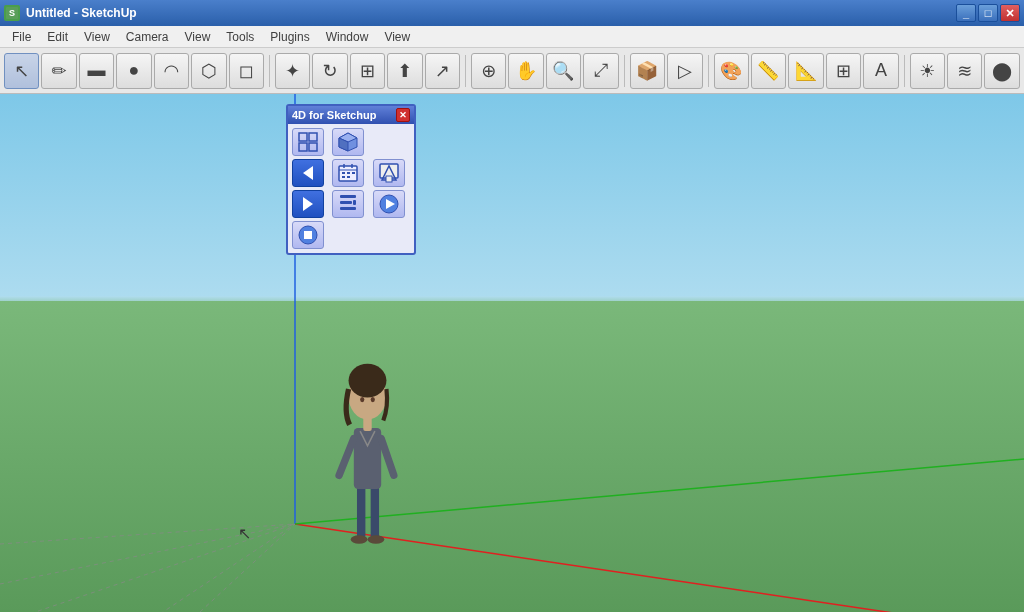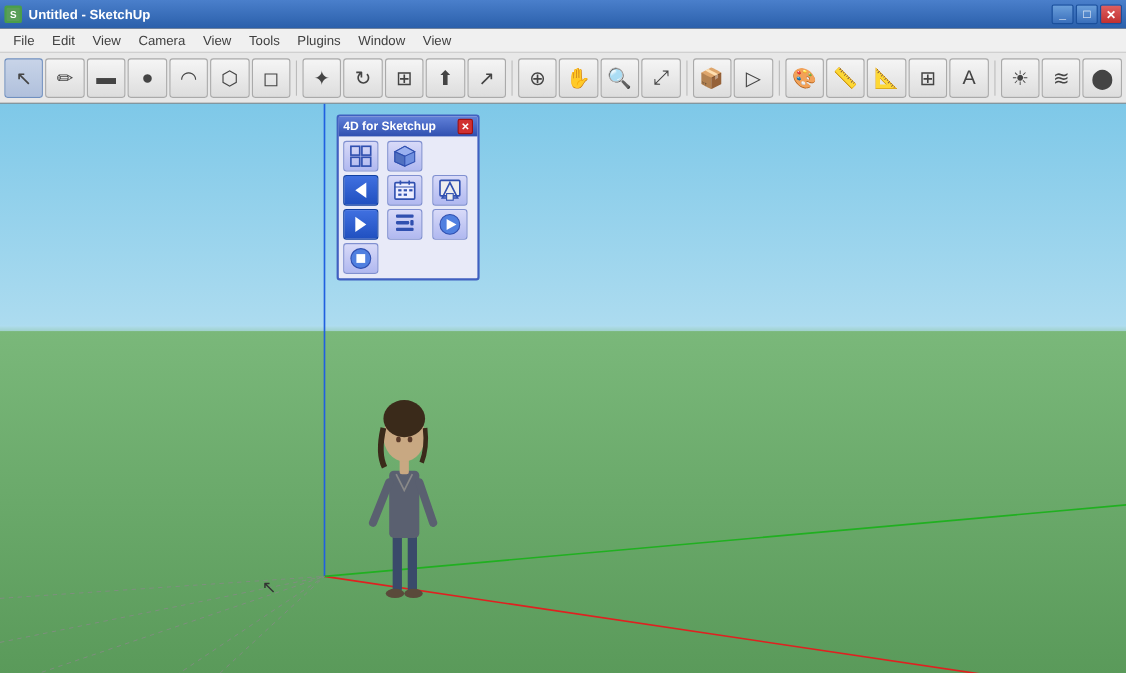--- a/index.html
+++ b/index.html
@@ -131,21 +131,21 @@
       left: 340px;
       top: 50px;
       width: 70px;
       height: 190px;
     }
 
     
     #plugin-dialog {
       position: absolute;
       top: 10px;
-      left: 306px;
+      left: 286px;
       width: 130px;
       background: #e8eaf8;
       border: 2px solid #4060c0;
       border-radius: 3px;
       font-size: 11px;
     }
     #plugin-titlebar {
       background: linear-gradient(to bottom, #6080d8, #3050b0);
       color: white;
       padding: 2px 4px;

